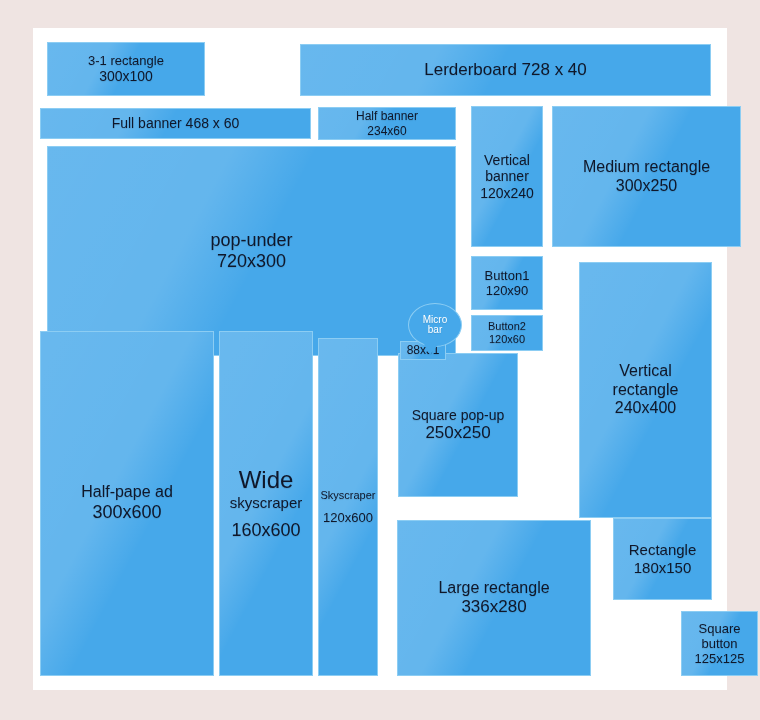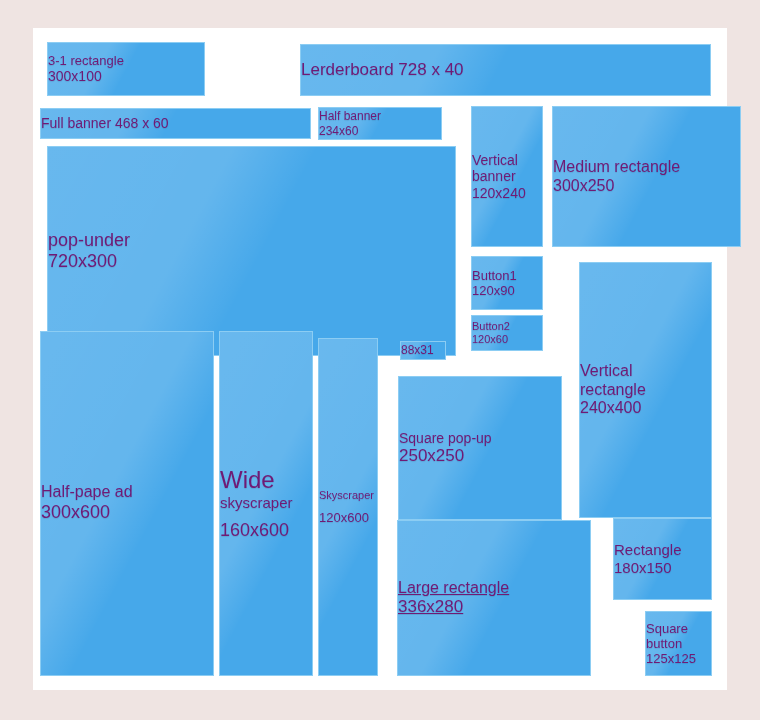--- a/index.html
+++ b/index.html
@@ -30,25 +30,25 @@
     height: 662px;
     background: #ffffff;
   }
 
   
   .unit {
     position: absolute;
     box-sizing: border-box;
     background: #46a8ea;
     border: 1px solid #8ccdf3;
-    color: #701a75;
+    color: #0f172a;
     text-align: center;
     display: flex;
     flex-direction: column;
-    align-items: flex-start;
+    align-items: center;
     justify-content: center;
     line-height: 1.18;
     overflow: hidden;
     text-shadow: 0 1px 1px rgba(0,0,0,0.10);
     -webkit-font-smoothing: antialiased;
   }
 
   
   .unit::after {
     content: "";
@@ -122,21 +122,21 @@
     </div>
 
     <div class="unit" style="left:267px; top:16px; width:411px; height:52px;">
       <span class="t fs17">Lerderboard   728 x 40</span>
     </div>
 
     <div class="unit" style="left:7px; top:80px; width:271px; height:31px;">
       <span class="t fs14">Full banner 468 x 60</span>
     </div>
 
-    <div class="unit" style="left:285px; top:79px; width:124px; height:33px;">
+    <div class="unit" style="left:285px; top:79px; width:138px; height:33px;">
       <span class="t fs12">Half banner</span>
       <span class="t fs12">234x60</span>
     </div>
 
     <div class="unit" style="left:438px; top:78px; width:72px; height:141px;">
       <span class="t fs14">Vertical</span>
       <span class="t fs14">banner</span>
       <span class="t fs14">120x240</span>
     </div>
 
@@ -159,55 +159,60 @@
       <span class="t fs11">Button2</span>
       <span class="t fs11">120x60</span>
     </div>
 
     <div class="unit" style="left:546px; top:234px; width:133px; height:256px;">
       <span class="t fs16">Vertical</span>
       <span class="t fs16">rectangle</span>
       <span class="t fs16">240x400</span>
     </div>
 
+    <div class="balloon" style="left:375px; top:275px; width:54px; height:44px;">
+      <span class="t fs10">Micro</span>
+      <span class="t fs10">bar</span>
+      <span class="tail"></span>
+    </div>
     <div class="unit" style="left:367px; top:313px; width:46px; height:19px; z-index:5;">
       <span class="t fs12">88x31</span>
     </div>
 
-    <div class="unit" style="left:365px; top:348px; width:164px; height:144px;">
+    <div class="unit" style="left:365px; top:325px; width:120px; height:144px;">
       <span class="t fs14">Square pop-up</span>
       <span class="t fs17">250x250</span>
     </div>
 
     <div class="unit" style="left:7px; top:303px; width:174px; height:345px;">
       <span class="t fs16">Half-pape ad</span>
       <span class="t fs18">300x600</span>
     </div>
 
     <div class="unit" style="left:186px; top:303px; width:94px; height:345px;">
       <span class="t fs24">Wide</span>
       <span class="t fs15">skyscraper</span>
       <span class="t fs18" style="margin-top:8px;">160x600</span>
     </div>
 
     <div class="unit" style="left:285px; top:310px; width:60px; height:338px;">
       <span class="t fs11">Skyscraper</span>
       <span class="t fs13" style="margin-top:8px;">120x600</span>
     </div>
 
-    <div class="unit" style="left:364px; top:492px; width:194px; height:156px;text-decoration:underline;">
+    <div class="unit" style="left:364px; top:492px; width:194px; height:156px;">
       <span class="t fs16">Large rectangle</span>
       <span class="t fs17">336x280</span>
     </div>
 
     <div class="unit" style="left:580px; top:490px; width:99px; height:82px;">
       <span class="t fs15">Rectangle</span>
       <span class="t fs15">180x150</span>
     </div>
 
-    <div class="unit" style="left:612px; top:583px; width:67px; height:65px;">
+    <div class="unit" style="left:648px; top:583px; width:77px; height:65px;">
       <span class="t fs13">Square</span>
       <span class="t fs13">button</span>
       <span class="t fs13">125x125</span>
     </div>
 
   </div>
 </div>
 
 </body></html>

